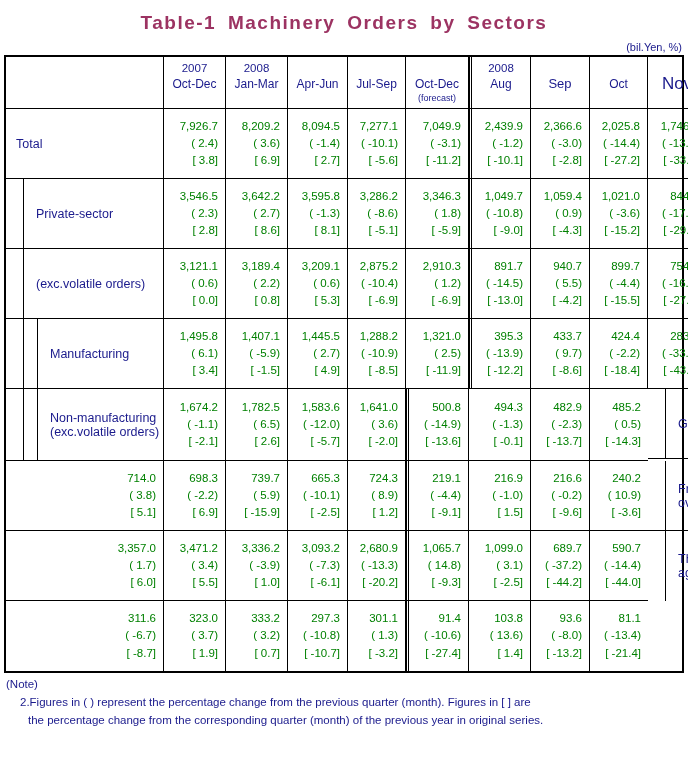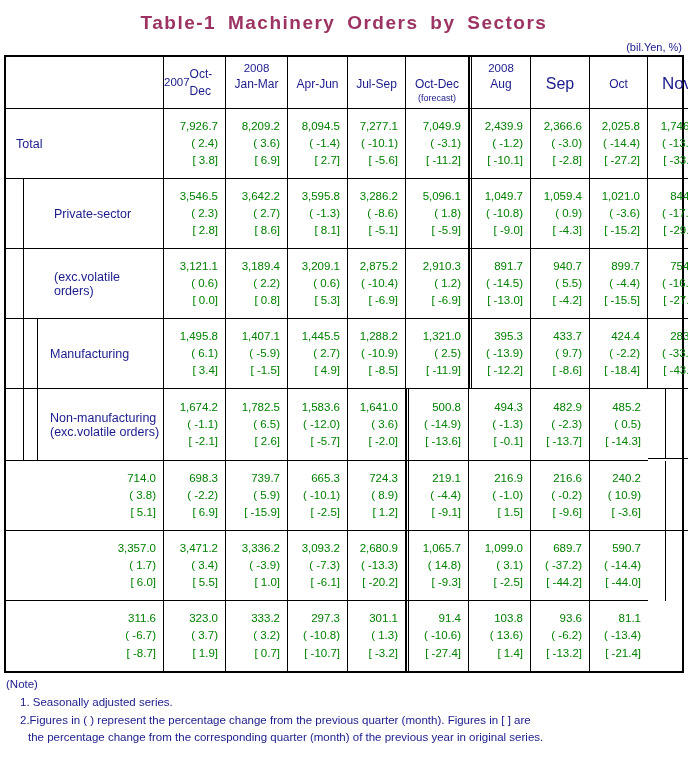--- a/index.html
+++ b/index.html
@@ -85,38 +85,38 @@
     line-height: 1.5;
     white-space: nowrap;
   }
   .labelcell {
     display: flex;
     align-items: center;
     color: #1a1a8c;
     font-size: 12.5px;
     padding-left: 10px;
   }
-  .labelcell.ind1 { padding-left: 48px; }
+  .labelcell.ind1 { padding-left: 30px; }
   .labelcell.ind2 { padding-left: 44px; }
   .labelcell .two { display: block; }
   .labelcell .two span { display: block; }
 </style>
 </head>
 <body>
 
 <div class="page">
 
   <div class="title">Table-1  Machinery  Orders  by  Sectors</div>
 
   <div class="unit-line">(bil.Yen, %)</div>
 
   <div class="table-wrap">
     <div class="grid" id="grid">
         <div class="cell labelcell" style="height: 52px;"></div>
-        <div class="cell" style="height: 52px; display: flex; flex-direction: row; align-items: center; justify-content: center; color: rgb(26, 26, 140); font-size: 11.5px; line-height: 1.35;">
+        <div class="cell" style="height: 52px; display: flex; flex-direction: column; align-items: center; justify-content: center; color: rgb(26, 26, 140); font-size: 11.5px; line-height: 1.35;">
           <span style="min-height: 13px;">2007</span>
           <span style="font-size: 12px;">Oct-Dec</span>
           <span style="font-size: 9px; min-height: 11px;">&nbsp;</span>
         </div>
         <div class="cell" style="height: 52px; display: flex; flex-direction: column; align-items: center; justify-content: center; color: rgb(26, 26, 140); font-size: 11.5px; line-height: 1.35;">
           <span style="min-height: 13px;">2008</span>
           <span style="font-size: 12px;">Jan-Mar</span>
           <span style="font-size: 9px; min-height: 11px;">&nbsp;</span>
         </div>
         <div class="cell" style="height: 52px; display: flex; flex-direction: column; align-items: center; justify-content: center; color: rgb(26, 26, 140); font-size: 11.5px; line-height: 1.35;">
@@ -134,21 +134,21 @@
           <span style="font-size: 12px;">Oct-Dec</span>
           <span style="font-size: 9px; min-height: 11px;">(forecast)</span>
         </div>
         <div class="cell thick-l" style="height: 52px; display: flex; flex-direction: column; align-items: center; justify-content: center; color: rgb(26, 26, 140); font-size: 11.5px; line-height: 1.35;">
           <span style="min-height: 13px;">2008</span>
           <span style="font-size: 12px;">Aug</span>
           <span style="font-size: 9px; min-height: 11px;">&nbsp;</span>
         </div>
         <div class="cell" style="height: 52px; display: flex; flex-direction: column; align-items: center; justify-content: center; color: rgb(26, 26, 140); font-size: 11.5px; line-height: 1.35;">
           <span style="min-height: 13px;">&nbsp;</span>
-          <span style="font-size: 16px;">Sep</span>
+          <span style="font-size: 13px;">Sep</span>
           <span style="font-size: 9px; min-height: 11px;">&nbsp;</span>
         </div>
         <div class="cell" style="height: 52px; display: flex; flex-direction: column; align-items: center; justify-content: center; color: rgb(26, 26, 140); font-size: 11.5px; line-height: 1.35;">
           <span style="min-height: 13px;">&nbsp;</span>
           <span style="font-size: 12px;">Oct</span>
           <span style="font-size: 9px; min-height: 11px;">&nbsp;</span>
         </div>
         <div class="cell last" style="height: 52px; display: flex; flex-direction: column; align-items: center; justify-content: center; color: rgb(26, 26, 140); font-size: 11.5px; line-height: 1.35;">
           <span style="min-height: 13px;">&nbsp;</span>
           <span style="font-size: 17px;">Nov</span>
@@ -223,21 +223,21 @@
           <span>3,595.8</span>
           <span>( -1.3)</span>
           <span>[ 8.1]</span>
         </div>
         <div class="cell vcell" style="height: 70px; color: rgb(0, 128, 0);">
           <span>3,286.2</span>
           <span>( -8.6)</span>
           <span>[ -5.1]</span>
         </div>
         <div class="cell vcell" style="height: 70px; color: rgb(0, 128, 0);">
-          <span>5,096.1</span>
+          <span>3,346.3</span>
           <span>( 1.8)</span>
           <span>[ -5.9]</span>
         </div>
         <div class="cell vcell thick-l" style="height: 70px; color: rgb(0, 128, 0);">
           <span>1,049.7</span>
           <span>( -10.8)</span>
           <span>[ -9.0]</span>
         </div>
         <div class="cell vcell" style="height: 70px; color: rgb(0, 128, 0);">
           <span>1,059.4</span>
@@ -535,31 +535,30 @@
           <span>( -10.6)</span>
           <span>[ -27.4]</span>
         </div>
         <div class="cell vcell nb" style="height: 70px; color: rgb(0, 128, 0);">
           <span>103.8</span>
           <span>( 13.6)</span>
           <span>[ 1.4]</span>
         </div>
         <div class="cell vcell nb" style="height: 70px; color: rgb(0, 128, 0);">
           <span>93.6</span>
-          <span>( -6.2)</span>
+          <span>( -8.0)</span>
           <span>[ -13.2]</span>
         </div>
         <div class="cell vcell last nb" style="height: 70px; color: rgb(0, 128, 0);">
           <span>81.1</span>
           <span>( -13.4)</span>
           <span>[ -21.4]</span>
         </div>
       </div>
   </div>
 
   <div class="notes">
     <div class="n-title">(Note)</div>
-    <div class="n-item">1. Seasonally adjusted series.</div>
     <div class="n-item">2.Figures in ( ) represent the percentage change from the previous quarter (month). Figures in [ ] are</div>
     <div class="n-cont">the percentage change from the corresponding quarter (month) of the previous year in original series.</div>
   </div>
 
 </div>
 
 </body></html>

